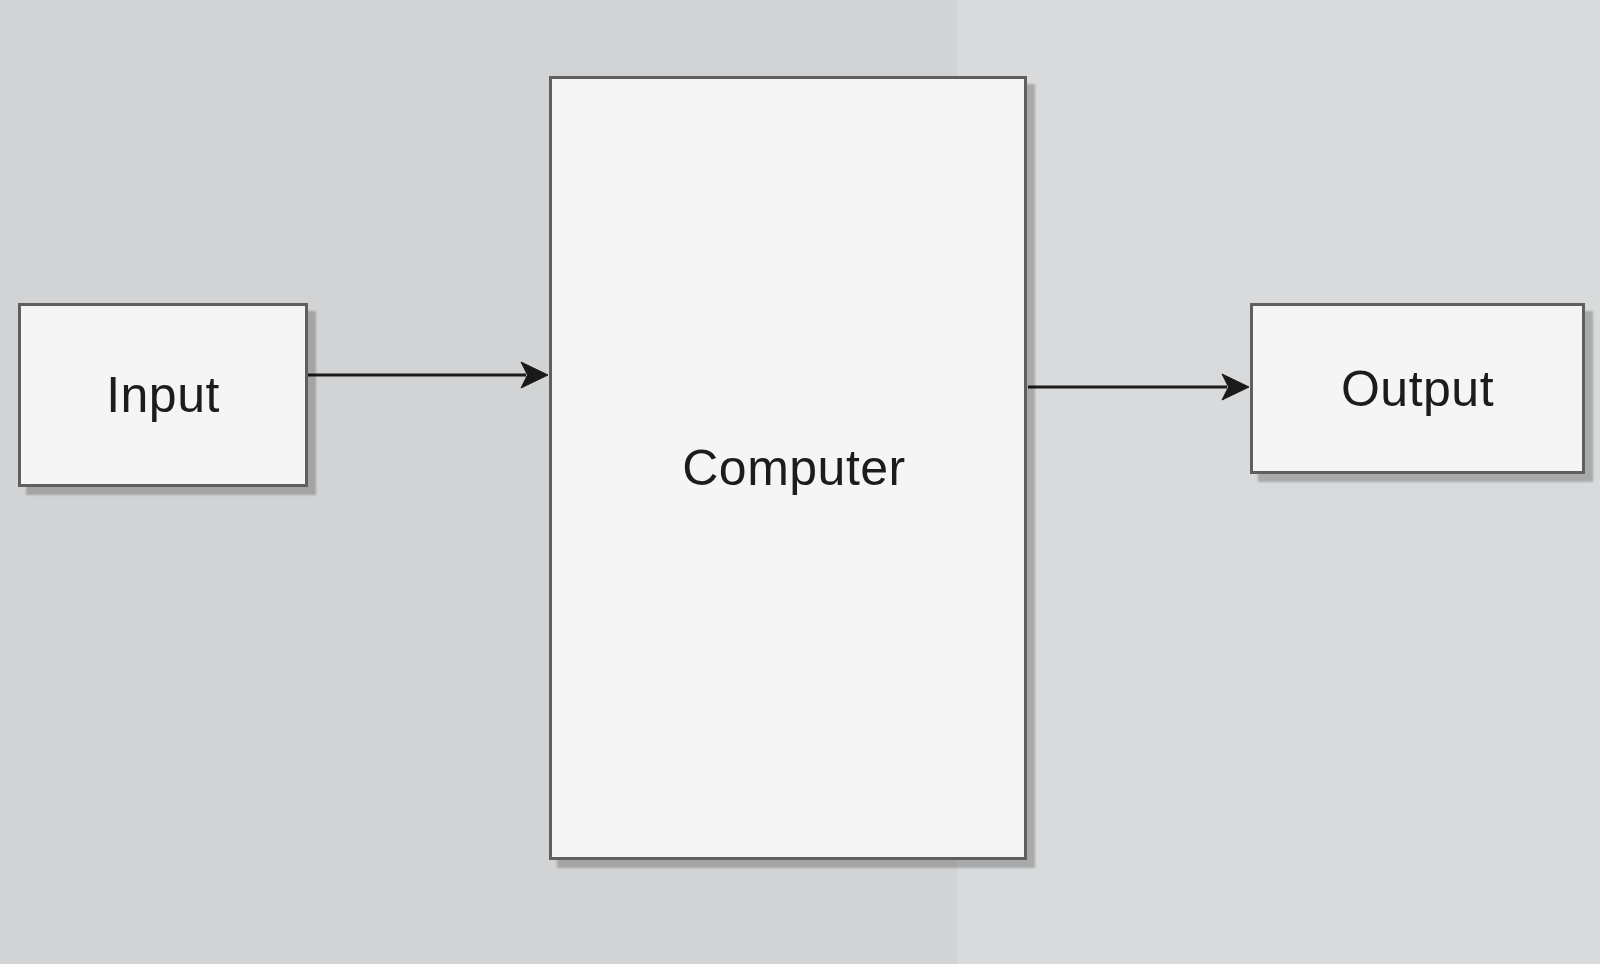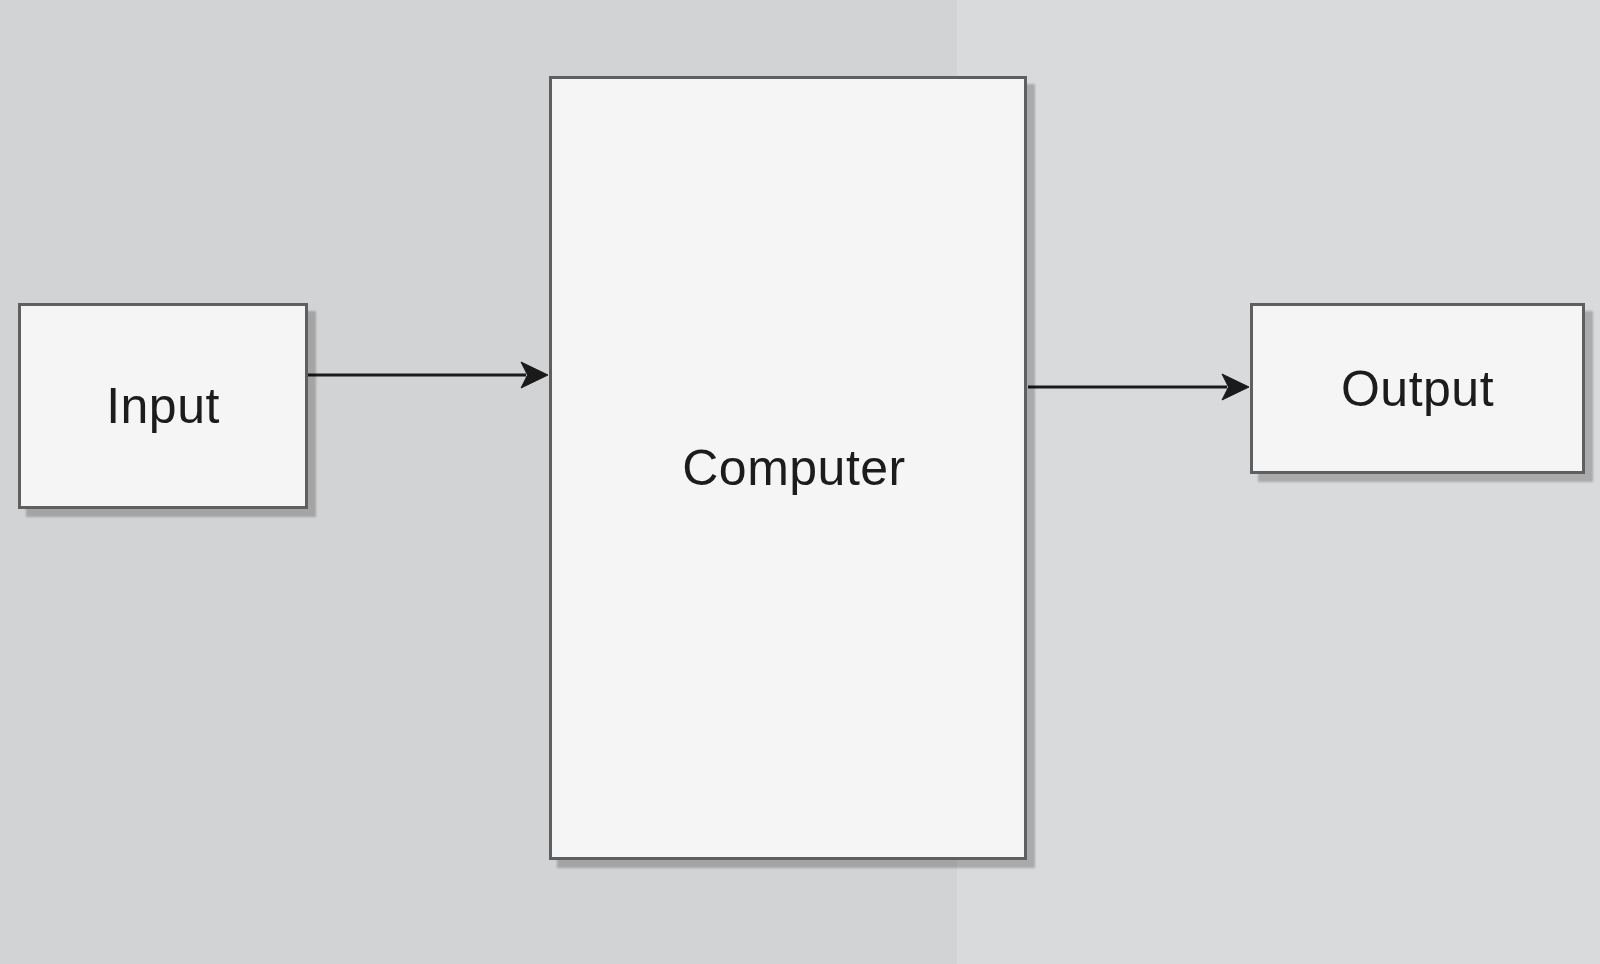--- a/index.html
+++ b/index.html
@@ -35,21 +35,21 @@
     display: flex;
     align-items: center;
     justify-content: center;
   }
   .node-label {
     font-size: 50px;
     color: var(--label);
     white-space: nowrap;
     letter-spacing: 0.5px;
   }
-  .node-input    { left: 18px;   top: 303px; width: 290px; height: 206px; }
+  .node-input    { left: 18px;   top: 303px; width: 290px; height: 184px; }
   .node-computer { left: 549px;  top: 76px;  width: 478px; height: 784px; padding-left: 12px; }
   .node-output   { left: 1250px; top: 303px; width: 335px; height: 171px; }
   svg.edges {
     position: absolute;
     left: 0; top: 0;
     width: 1600px; height: 964px;
     pointer-events: none;
   }
   svg.edges .edge-line {
     stroke: var(--arrow);

